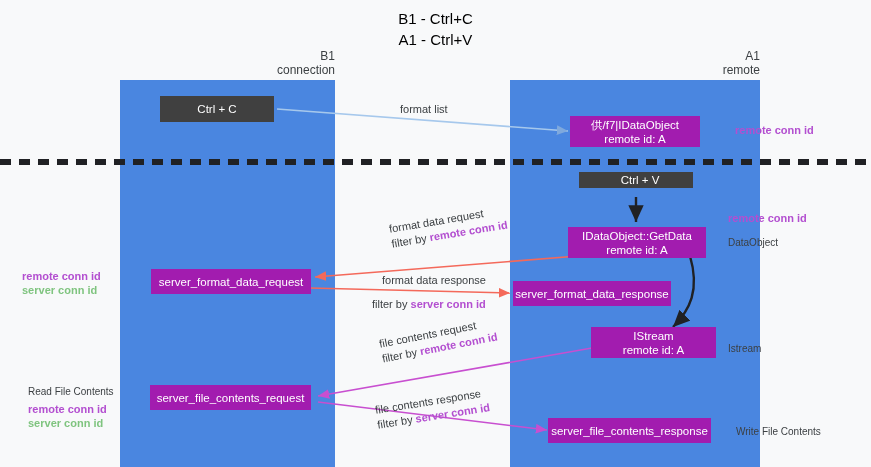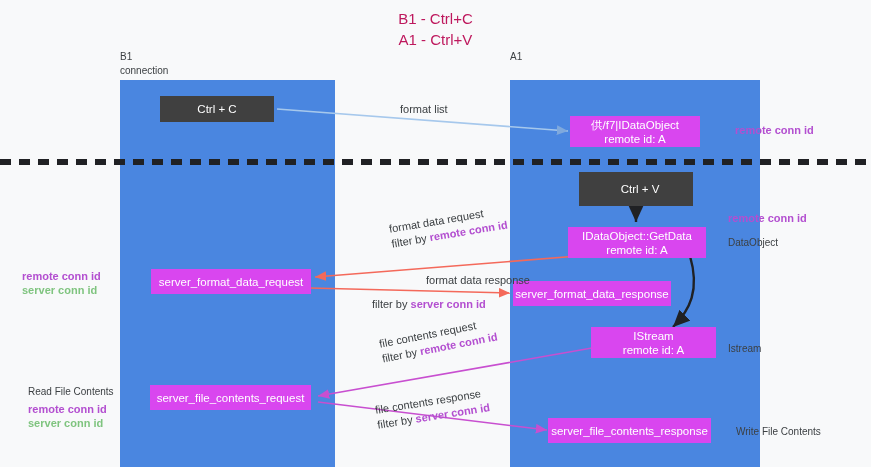--- a/index.html
+++ b/index.html
@@ -10,35 +10,35 @@
     color:#3c4043;
     overflow:hidden;
     position:relative;
   }
   #canvas{position:absolute;left:0;top:0;width:871px;height:467px;}
   .lane{position:absolute;background:#4a86e0;}
   .lane-b1{left:120px;top:80px;width:215px;height:387px;}
   .lane-a1{left:510px;top:80px;width:250px;height:387px;}
 
   .colhead{
-    position:absolute;text-align:left;font-size:10px;line-height:13.5px;
+    position:absolute;text-align:right;font-size:12px;line-height:13.5px;
     color:#3c4043;
   }
   .title{
     position:absolute;left:0;right:0;top:8px;text-align:center;
-    font-size:15px;line-height:21px;color:#be185d;
+    font-size:15px;line-height:21px;color:#000000;
   }
 
   .box{
     position:absolute;box-sizing:border-box;
     display:flex;flex-direction:column;align-items:center;justify-content:center;
     text-align:center;color:#ffffff;font-size:11.5px;line-height:14px;
   }
   .box.green{background:#404040;}
-  .box.orange{background:#d946ef;}
+  .box.orange{background:#a21caf;}
 
   .mlabel{
     position:absolute;font-size:11px;line-height:15px;color:#3c4043;
     white-space:nowrap;
   }
   .mlabel .hl-remote{color:#b34fd0;font-weight:bold;}
   .mlabel .hl-server{color:#b34fd0;font-weight:bold;}
 
   .sidelabel{position:absolute;font-size:10px;line-height:15px;color:#3c4043;white-space:nowrap;}
   .legend{position:absolute;font-size:11px;line-height:14px;white-space:nowrap;font-weight:bold;}
@@ -62,20 +62,21 @@
 
   <div class="lane lane-b1"></div>
   <div class="lane lane-a1"></div>
 
   <div class="colhead" style="left:120px;top:50px;width:215px;">
     <div>B1</div>
     <div>connection</div>
   </div>
   <div class="colhead" style="left:510px;top:50px;width:250px;">
     <div>A1</div>
+    <div>remote</div>
   </div>
 
   <svg width="871" height="467">
     <defs>
       <marker id="ah-blue" markerWidth="8" markerHeight="8" refX="7" refY="3" orient="auto">
         <path d="M0,0 L7,3 L0,6 z" fill="#7fa9dd"></path>
       </marker>
       <marker id="ah-red" markerWidth="8" markerHeight="8" refX="7" refY="3" orient="auto">
         <path d="M0,0 L7,3 L0,6 z" fill="#f4695a"></path>
       </marker>
@@ -106,21 +107,21 @@
 
   <div class="box green" style="left:160px;top:96px;width:114px;height:26px;">
     <span>Ctrl + C</span>
   </div>
 
   <div class="box orange" style="left:570px;top:116px;width:130px;height:31px;">
     <span>供/f7|IDataObject</span>
     <span>remote id: A</span>
   </div>
 
-  <div class="box green" style="left:579px;top:172px;width:114px;height:34px;padding-left:8px;">
+  <div class="box green" style="left:579px;top:172px;width:114px;height:16px;padding-left:8px;">
     <span>Ctrl + V</span>
   </div>
 
   <div class="box orange" style="left:568px;top:227px;width:138px;height:31px;">
     <span>IDataObject::GetData</span>
     <span>remote id: A</span>
   </div>
 
   <div class="box orange" style="left:151px;top:269px;width:160px;height:25px;align-items:center;">
     <span>server_format_data_request</span>
@@ -143,21 +144,21 @@
     <span>server_file_contents_response</span>
   </div>
 
   <div class="mlabel" style="left:400px;top:102px;">format list</div>
 
   <div class="mlabel rot-a" style="left:388px;top:222px;">
     <div>format data request</div>
     <div><span>filter by </span><span class="hl-remote">remote conn id</span></div>
   </div>
 
-  <div class="mlabel" style="left:382px;top:273px;margin-left:44px;">
+  <div class="mlabel" style="left:382px;top:273px;">
     <div>format data response</div>
   </div>
   <div class="mlabel" style="left:372px;top:297px;">
     <span>filter by </span><span class="hl-server">server conn id</span>
   </div>
 
   <div class="mlabel rot-b" style="left:378px;top:337px;">
     <div>file contents request</div>
     <div><span>filter by </span><span class="hl-remote">remote conn id</span></div>
   </div>

